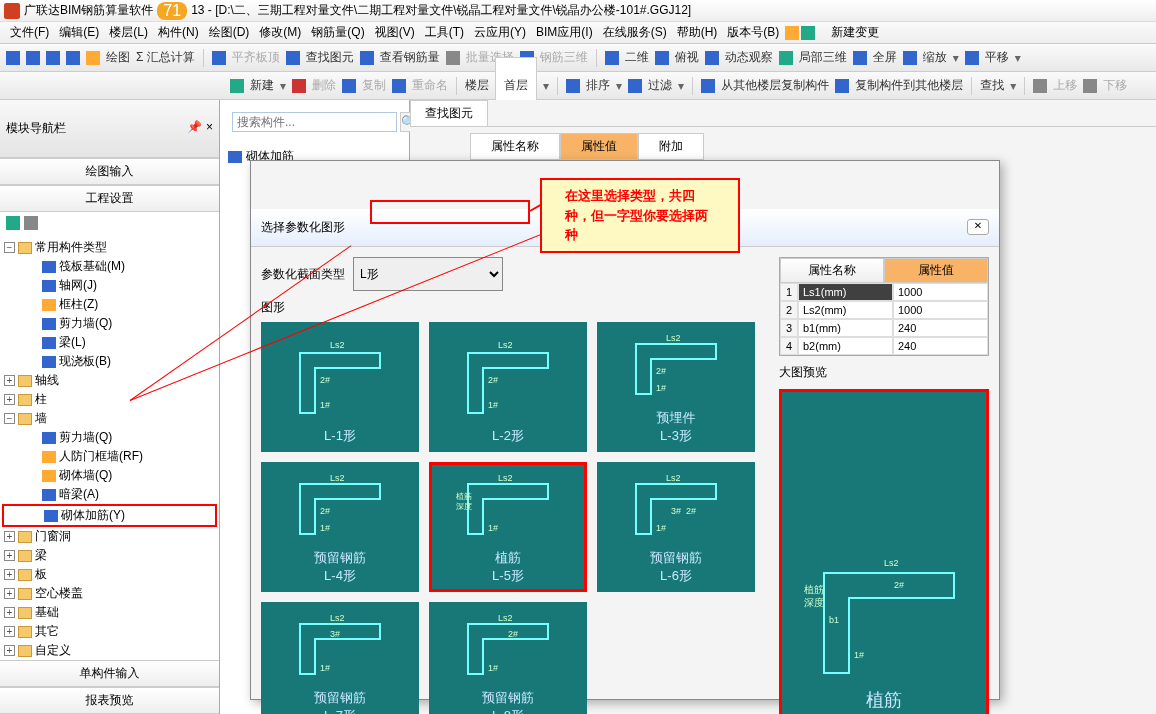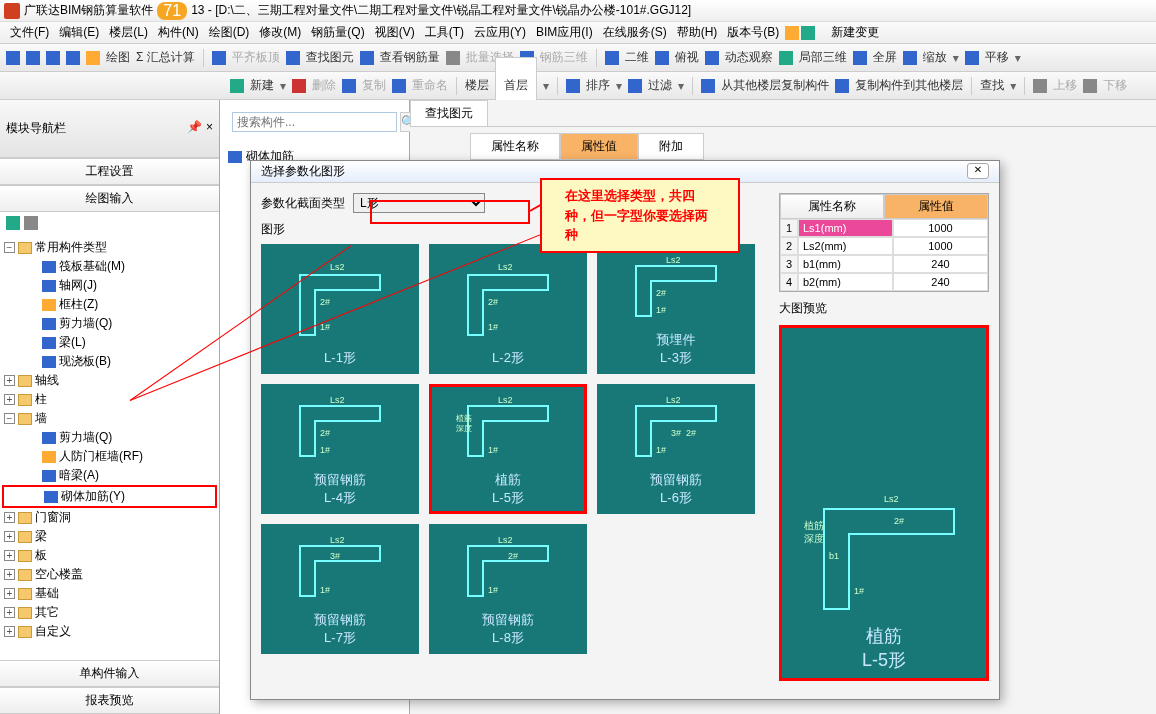--- a/index.html
+++ b/index.html
@@ -56,43 +56,43 @@
 
 .right-panel { flex: 1; background: #f4f4f4; position: relative; }
 .prop-tabs { display: flex; border-bottom: 1px solid #ccc; }
 .prop-tab { padding: 4px 14px; background: #fff; border: 1px solid #ccc; border-bottom: none; margin-right: 2px; }
 .prop-header-row { display: flex; margin-top: 6px; }
 .prop-header-row .col { border: 1px solid #ccc; padding: 4px 20px; background: #fff; text-align: center; }
 .prop-header-row .col.hl { background: #f9b366; }
 
 
 .dialog { position: absolute; left: 250px; top: 160px; width: 750px; height: 540px; background: #f4f4f4; border: 1px solid #888; box-shadow: 3px 3px 10px rgba(0,0,0,.3); z-index: 10; }
-.dialog-title { background: linear-gradient(#fff,#e4eefb); padding: 2px 10px; border-bottom: 1px solid #ccc; display: flex; justify-content: space-between; }
+.dialog-title { background: linear-gradient(#fff,#e4eefb); padding: 10px 10px; border-bottom: 1px solid #ccc; display: flex; justify-content: space-between; margin-top: 48px; }
 .dialog-close { border: 1px solid #aaa; border-radius: 3px; width: 22px; height: 16px; text-align: center; font-size: 10px; cursor: pointer; background: #fff; }
 .dialog-body { display: flex; padding: 10px; gap: 12px; height: calc(100% - 30px); }
 .dialog-left { flex: 1; }
 .param-row { display: flex; align-items: center; gap: 8px; margin-bottom: 8px; }
-.param-row select { width: 132px; border: 1px solid #888; padding: 1px 2px; }
+.param-row select { width: 150px; border: 1px solid #888; padding: 8px 2px; }
 .shape-grid { display: grid; grid-template-columns: repeat(3, 158px); gap: 10px; }
 .shape-cell { height: 130px; background: #187878; border: 3px solid #187878; position: relative; color: #fff; display: flex; flex-direction: column; align-items: center; justify-content: flex-end; padding: 4px; }
 .shape-cell.selected { border: 3px solid #f00; }
 .shape-label { color: #c8e8ff; font-size: 13px; text-align: center; }
 .shape-svg-wrap { flex: 1; width: 100%; display: flex; align-items: center; justify-content: center; }
 
 .dialog-right { width: 210px; display: flex; flex-direction: column; gap: 8px; }
 .prop-table { border: 1px solid #aaa; background: #fff; }
 .prop-table-header { display: flex; }
 .prop-table-header div { flex: 1; text-align: center; padding: 3px; background: linear-gradient(#fff,#eee); border: 1px solid #ccc; }
 .prop-table-header div.hl { background: #f9b366; }
 .prop-table-row { display: flex; }
 .prop-table-row div { border: 1px solid #ddd; padding: 2px 4px; font-size: 11px; }
 .prop-table-row .idx { width: 18px; text-align: center; background: #f4f4f4; }
 .prop-table-row .name { flex: 1; }
-.prop-table-row .val { flex: 1; text-align: center; }
-.prop-table-row.selected .name { background: #ec4899; color: #fff; }
+.prop-table-row .val { flex: 1; }
+.prop-table-row.selected .name { background: #404040; color: #fff; }
 .preview-box { border: 3px solid #f00; background: #187878; flex: 1; display: flex; flex-direction: column; align-items: center; justify-content: flex-end; padding: 6px; color: #c8e8ff; }
 .preview-box .shape-label { font-size: 18px; }
 
 
 .callout { position: absolute; left: 540px; top: 178px; width: 200px; border: 2px solid #f00; background: #fef9c3; padding: 6px 23px; color: #f00; font-weight: bold; font-size: 13px; line-height: 1.5; z-index: 20; }
 .callout-line { position: absolute; border-top: 2px solid #f00; z-index: 19; transform-origin: left center; }
 .callout-line2 { position: absolute; border-top: 1px solid #f00; z-index: 19; transform-origin: left center; }
 
 
 .combo-box-hl { position: absolute; border: 2px solid #f00; pointer-events: none; z-index: 15; }
@@ -204,22 +204,22 @@
   <span class="disabled">下移</span>
 </div>
 
 <div class="main">
 
   <div class="left-panel">
     <div class="panel-header">
       <span>模块导航栏</span>
       <span>📌 ×</span>
     </div>
+    <div class="panel-section-header">绘图输入</div>
     <div class="panel-section-header">工程设置</div>
-    <div class="panel-section-header">绘图输入</div>
     <div class="mini-icons">
       <div class="green-ico"></div>
       <div class="gray-ico"></div>
     </div>
     <div class="tree">
       <div class="tree-row">
           <span class="exp">−</span>
           <span class="folder"></span>
           <span>常用构件类型</span>
         </div>
@@ -262,20 +262,24 @@
           <span class="folder"></span>
           <span>墙</span>
         </div>
       <div class="tree-row indent2">
           <span class="node-ico blue-ico"></span>
           <span>剪力墙(Q)</span>
         </div>
       <div class="tree-row indent2">
           <span class="node-ico yellow-ico"></span>
           <span>人防门框墙(RF)</span>
+        </div>
+      <div class="tree-row indent2">
+          <span class="node-ico yellow-ico"></span>
+          <span>砌体墙(Q)</span>
         </div>
       <div class="tree-row indent2">
           <span class="node-ico blue-ico"></span>
           <span>暗梁(A)</span>
         </div>
       <div class="tree-row indent2 boxed">
           <span class="node-ico blue-ico"></span>
           <span>砌体加筋(Y)</span>
         </div>
       <div class="tree-row">

